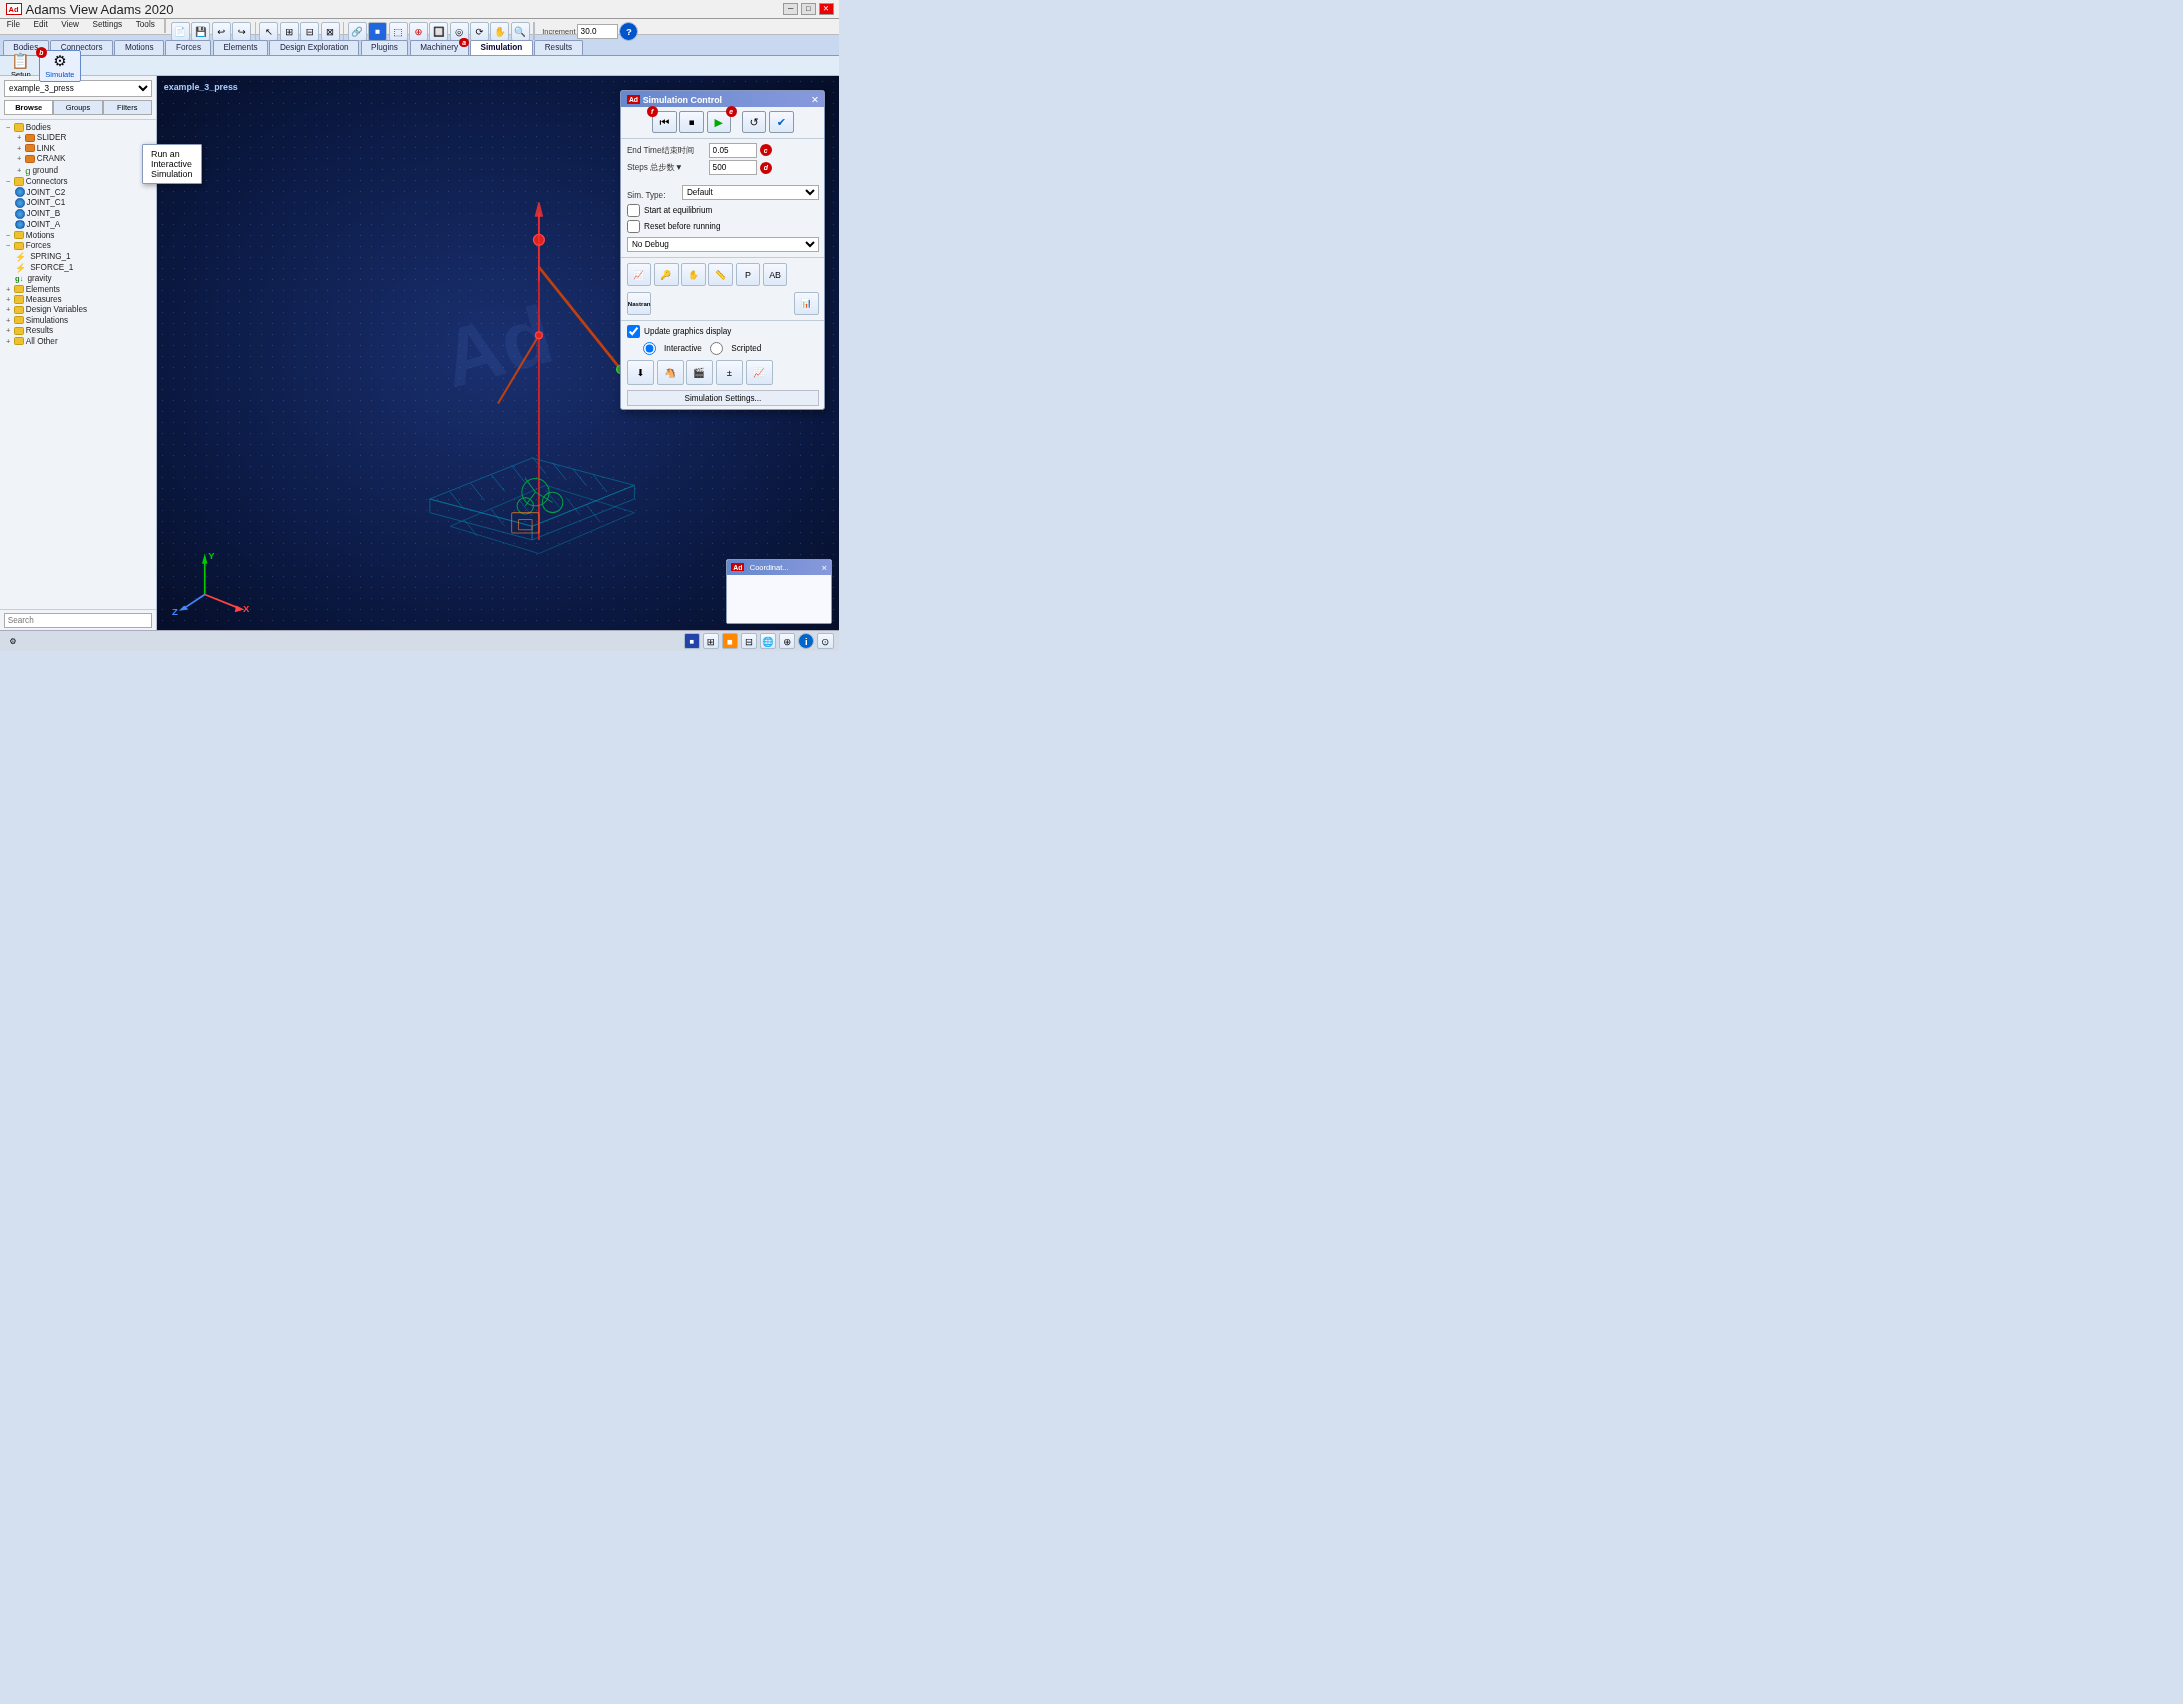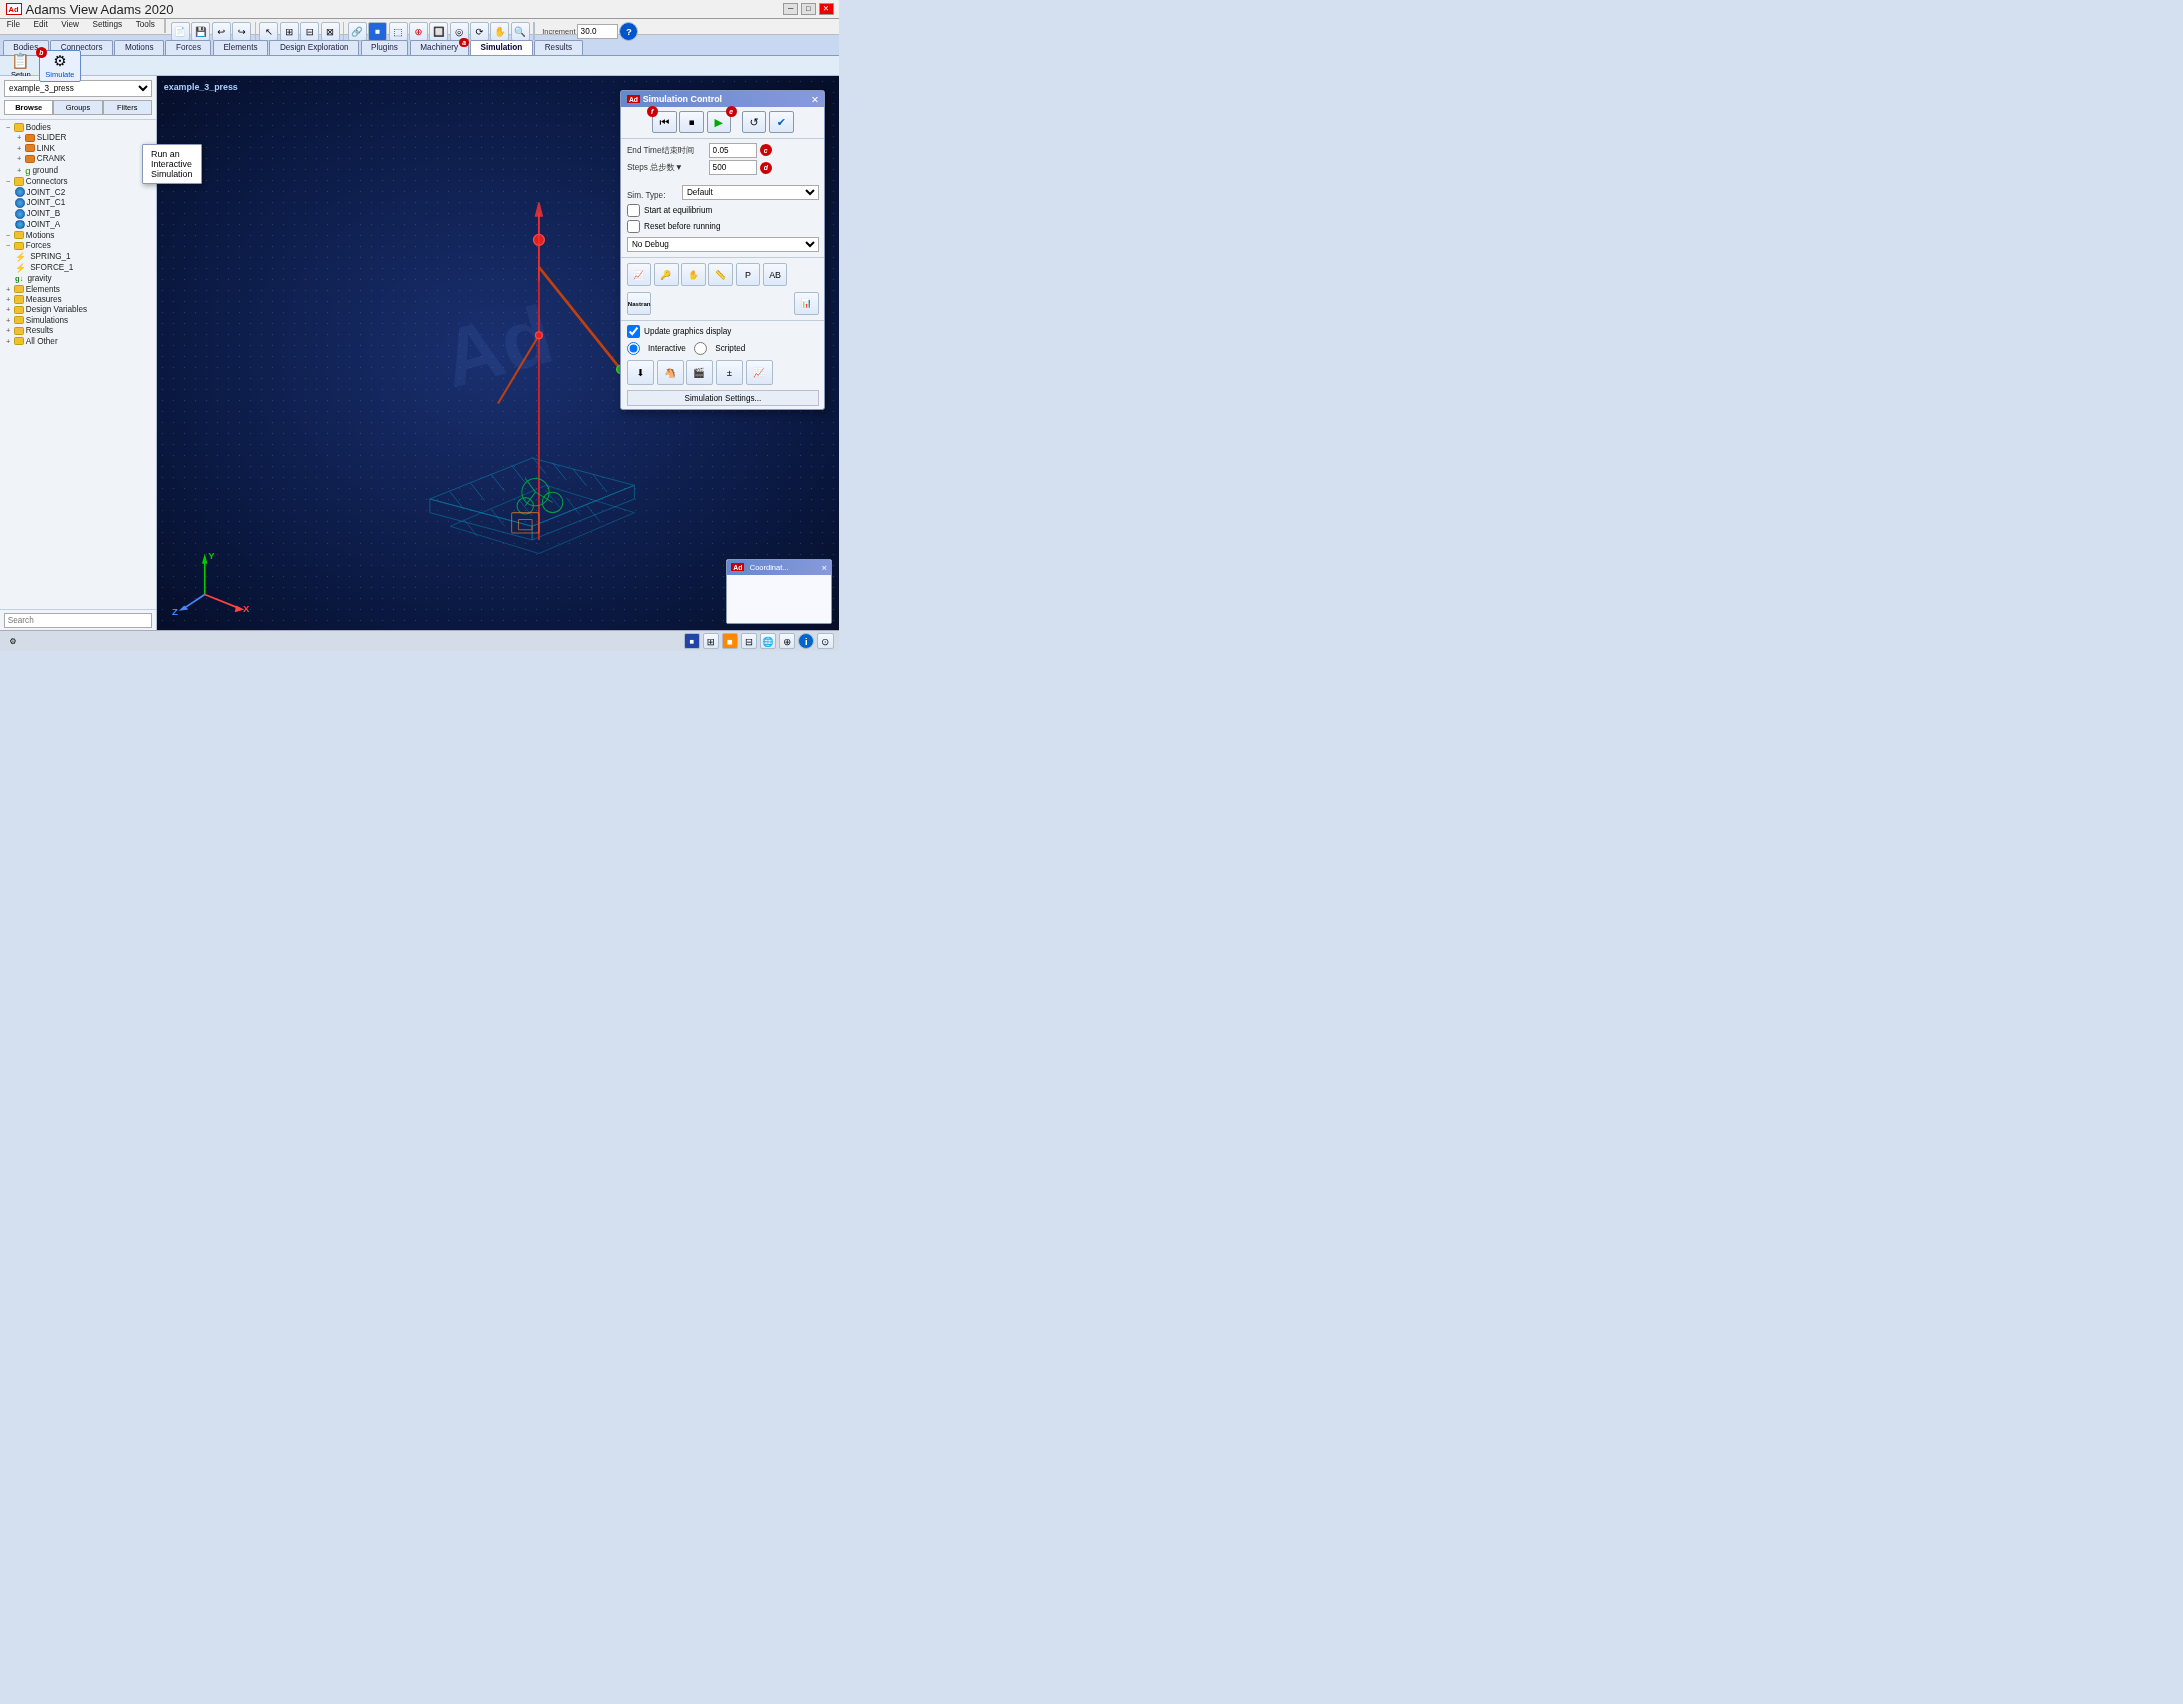--- a/index.html
+++ b/index.html
@@ -52,38 +52,38 @@
     .viewport { flex: 1; position: relative; background: radial-gradient(ellipse at center, #1a3070 0%, #0a1840 70%, #060e28 100%); overflow: hidden; }
     .viewport-title { position: absolute; top: 5.5px; left: 6.8px; color: #aaccff; font-size: 8.9px; font-weight: bold; }
     
     
     .status-bar { background: #d4dce8; border-top: 0.7px solid #aab; height: 20.5px; display: flex; align-items: center; padding: 0 5.5px; justify-content: space-between; }
     .status-left { display: flex; align-items: center; gap: 5.5px; }
     .status-icon { width: 15px; height: 15px; display: flex; align-items: center; justify-content: center; }
 
     
     .sim-panel { position: absolute; top: 13.6px; right: 13.6px; width: 205px; background: #f0f4f8; border: 1.4px solid #8899bb; border-radius: 2.7px; box-shadow: 2.7px 2.7px 8.2px rgba(0,0,0,0.4); z-index: 100; }
-    .sim-panel-header { background: linear-gradient(to right, #6688cc, #8899dd); color: white; padding: 2.7px 5.5px; display: flex; align-items: center; justify-content: space-between; border-radius: 1.4px 1.4px 0 0; }
+    .sim-panel-header { background: linear-gradient(to right, #6688cc, #8899dd); color: white; padding: 2.7px 5.5px; display: flex; align-items: flex-end; justify-content: space-between; border-radius: 1.4px 1.4px 0 0; }
     .sim-panel-title { font-size: 8.9px; font-weight: bold; }
     .sim-panel-close { cursor: pointer; font-size: 9.5px; color: white; background: none; border: none; }
     .sim-panel-logo { background: #c00; color: white; font-size: 6.8px; font-weight: bold; padding: 0.7px 2px; margin-right: 2.7px; }
     .sim-controls-top { display: flex; align-items: center; justify-content: center; gap: 2.7px; padding: 4.1px; border-bottom: 0.7px solid #c0ccd8; }
     .sim-ctrl-btn { width: 24.5px; height: 22px; border: 1.4px solid #8899aa; background: linear-gradient(to bottom, #f5f8ff, #dde8f8); border-radius: 2px; cursor: pointer; display: flex; align-items: center; justify-content: center; font-size: 11px; }
     .sim-fields { padding: 4.1px 5.5px; }
     .sim-field-row { display: flex; align-items: center; margin-bottom: 2.7px; }
     .sim-field-label { font-size: 8.2px; min-width: 82px; color: #333; }
     .sim-field-input { height: 15px; width: 48px; border: 0.7px solid #aaa; font-size: 8.2px; padding: 0.7px 2.7px; background: white; }
     .sim-dropdown-row { display: flex; align-items: flex-end; margin: 2.7px 5.5px; }
     .sim-dropdown-label { font-size: 8.2px; min-width: 55px; color: #333; }
     .sim-dropdown { height: 15px; flex: 1; border: 0.7px solid #aaa; font-size: 8.2px; background: white; }
     .sim-checkbox-row { display: flex; align-items: center; padding: 1.4px 5.5px; gap: 4.1px; font-size: 8.2px; }
     .sim-debug-row { padding: 2.7px 5.5px; }
     .sim-icon-row { display: flex; gap: 2.7px; padding: 2.7px 5.5px; flex-wrap: wrap; }
     .sim-icon-btn { width: 24.5px; height: 23px; border: 0.7px solid #aabbcc; background: linear-gradient(to bottom, #f5f8ff, #dde8f8); border-radius: 2px; cursor: pointer; display: flex; align-items: center; justify-content: center; font-size: 8.9px; }
-    .sim-radio-row { display: flex; align-items: center; gap: 8.2px; padding: 2.7px 5.5px; font-size: 8.2px; }
+    .sim-radio-row { display: flex; align-items: center; gap: 8.2px; padding: 2.7px 5.5px; font-size: 8.2px; margin-left: 16px; }
     .sim-action-row { display: flex; gap: 2.7px; padding: 2.7px 5.5px; flex-wrap: wrap; }
     .sim-action-btn { width: 27px; height: 24.5px; border: 0.7px solid #aabbcc; background: linear-gradient(to bottom, #f5f8ff, #dde8f8); border-radius: 2px; cursor: pointer; display: flex; align-items: center; justify-content: center; font-size: 9.5px; }
     .sim-settings-btn { width: 100%; padding: 2.7px; border: 0.7px solid #aabb; background: #e8eef8; cursor: pointer; font-size: 8.2px; margin: 2.7px 5.5px; width: calc(100% - 11px); }
     .sim-divider { height: 0.7px; background: #c0ccd8; margin: 2.7px 0; }
 
     
     .tooltip-box { position: absolute; top: 82px; left: 102px; background: white; border: 1.4px solid #8899bb; padding: 4.1px 8.2px; font-size: 8.9px; border-radius: 1px; z-index: 200; box-shadow: 1.4px 1.4px 5.5px rgba(0,0,0,0.3); margin-top: 11px; }
     .coord-header { background: linear-gradient(to right, #6688cc, #8899dd); color: white; padding: 2px 4.1px; display: flex; justify-content: space-between; font-size: 7.5px; border-radius: 1.4px 1.4px 0 0; }
 
     

